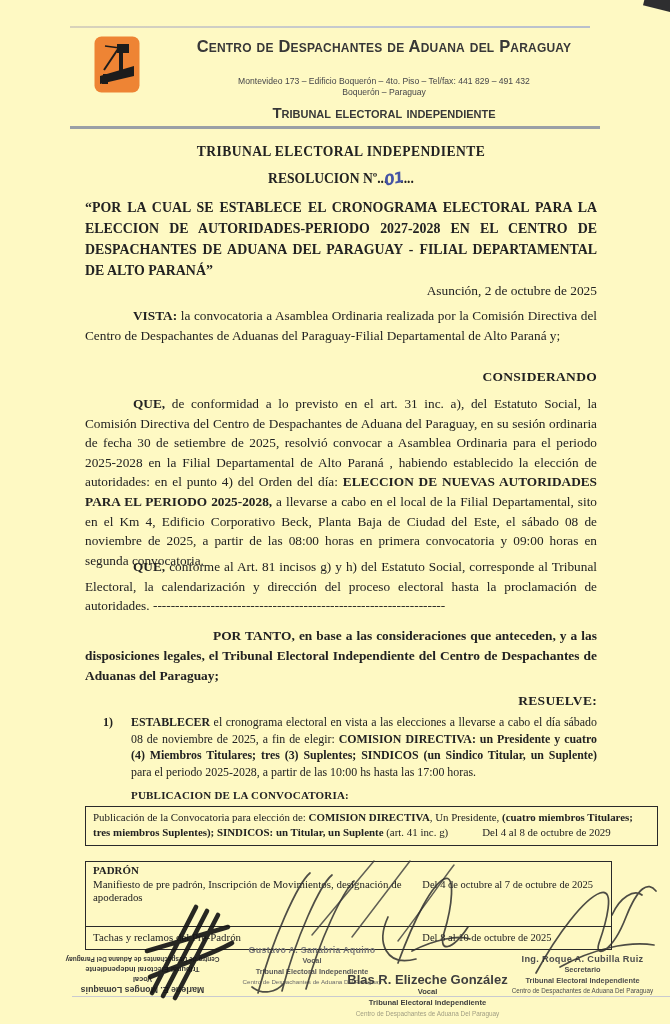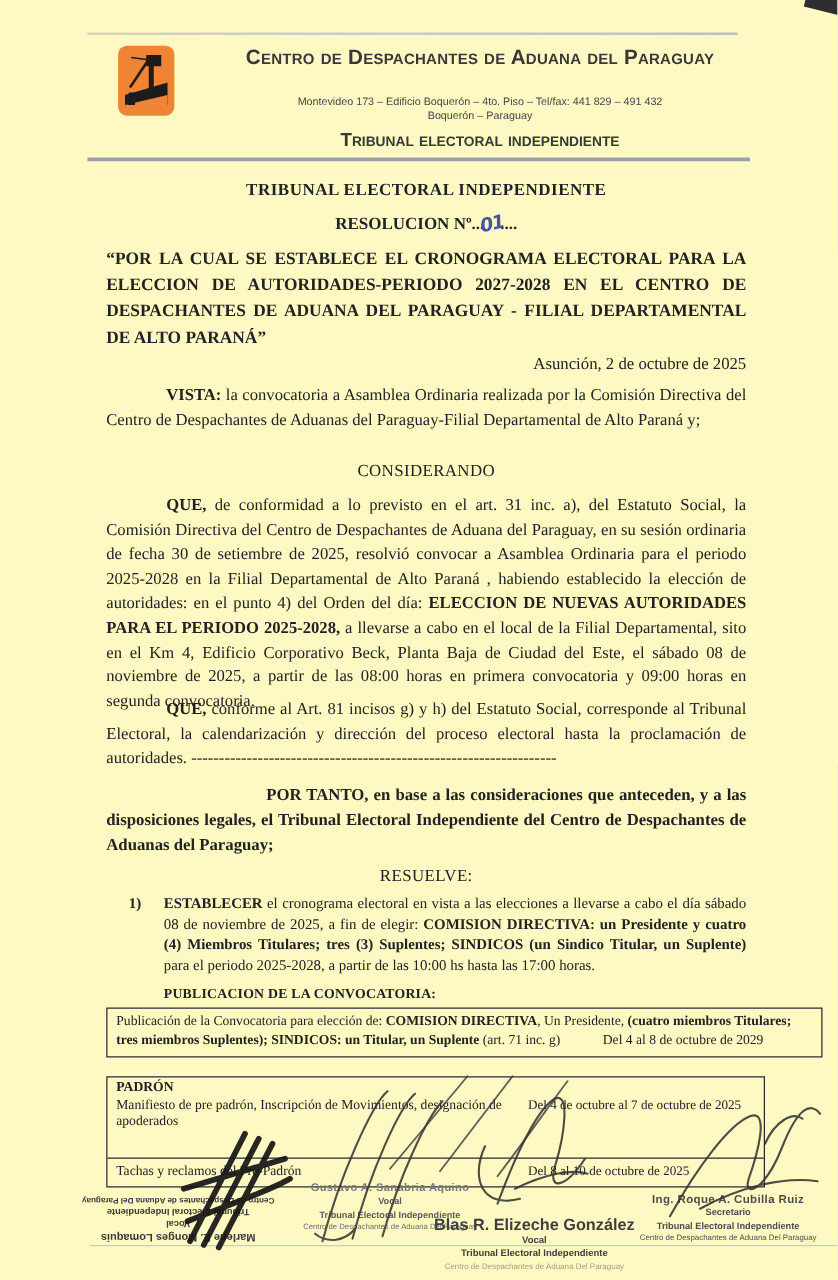--- a/index.html
+++ b/index.html
@@ -30,21 +30,21 @@
   .resolution { left:85px; top:169px; width:512px; text-align:center; font-weight:bold; font-size:13.6px; }
   .handwritten { color:#4454a5; font-family:"DejaVu Sans", sans-serif; font-style:italic;
     font-weight:bold; font-size:15px; display:inline-block; transform:rotate(-12deg) translateY(1px);
     letter-spacing:-1px; margin:0 -3px; }
   .title-para { left:85px; top:197px; width:512px; font-weight:bold; font-size:13.9px;
     line-height:21px; text-align:justify; }
   .dateline { left:85px; top:283px; width:512px; text-align:right; font-size:13.4px; }
   .para { width:512px; left:85px; font-size:13.3px; line-height:19.6px; text-align:justify; }
   .indent { text-indent:48px; }
   .p-vista { top:306px; }
-  .h-center { left:85px; width:512px; text-align:center; font-weight:normal; font-size:13.5px; letter-spacing:.3px; }
+  .h-center { left:85px; width:512px; text-align:right; font-weight:bold; font-size:13.5px; letter-spacing:.3px; }
   .h-considerando { top:369px; }
   .p-que1 { top:394px; }
   .p-que2 { top:557px; }
   .p-portanto { top:626px; font-weight:bold; text-indent:128px; line-height:20px; font-size:13.4px; }
   .h-resuelve { top:693px; }
   .item1 { left:103px; top:714px; width:494px; font-size:11.9px; line-height:16.6px;
     text-align:justify; padding-left:28px; box-sizing:border-box; }
   .item-num { position:absolute; left:0; top:0; font-weight:bold; }
   .b { font-weight:bold; }
   .pub-heading { left:131px; top:789px; font-weight:bold; font-size:11px; letter-spacing:.2px; }
@@ -135,21 +135,21 @@
   <div class="abs h-center h-resuelve">RESUELVE:</div>
 
   <div class="abs item1">
     <span class="item-num">1)</span>
     <span class="b">ESTABLECER</span><span> el cronograma electoral en vista a las elecciones a llevarse a cabo el día sábado 08 de noviembre de 2025, a fin de elegir: </span><span class="b">COMISION DIRECTIVA: un Presidente y cuatro (4) Miembros Titulares; tres (3) Suplentes; SINDICOS (un Sindico Titular, un Suplente)</span><span> para el periodo 2025-2028, a partir de las 10:00 hs hasta las 17:00 horas.</span>
   </div>
 
   <div class="abs pub-heading">PUBLICACION DE LA CONVOCATORIA:</div>
 
   <div class="abs pub-box">
-    <span>Publicación de la Convocatoria para elección de: </span><span class="b">COMISION DIRECTIVA</span><span>, Un Presidente, </span><span class="b">(cuatro miembros Titulares; tres miembros Suplentes); SINDICOS: un Titular, un Suplente</span><span> (art. 71 inc. g)</span><span class="pub-date">Del 4 al 8 de octubre de 2029</span>
+    <span>Publicación de la Convocatoria para elección de: </span><span class="b">COMISION DIRECTIVA</span><span>, Un Presidente, </span><span class="b">(cuatro miembros Titulares; tres miembros Suplentes); SINDICOS: un Titular, un Suplente</span><span> (art. 41 inc. g)</span><span class="pub-date">Del 4 al 8 de octubre de 2029</span>
   </div>
 
   <div class="abs padron-table">
     <div class="padron-title">PADRÓN</div>
     <div class="padron-row">
       <div class="padron-desc">Manifiesto de pre padrón, Inscripción de Movimientos, designación de apoderados</div>
       <div class="padron-date">Del 4 de octubre al 7 de octubre de 2025</div>
     </div>
     <div class="padron-row second">
       <div class="padron-desc">Tachas y reclamos del Pre-Padrón</div>

